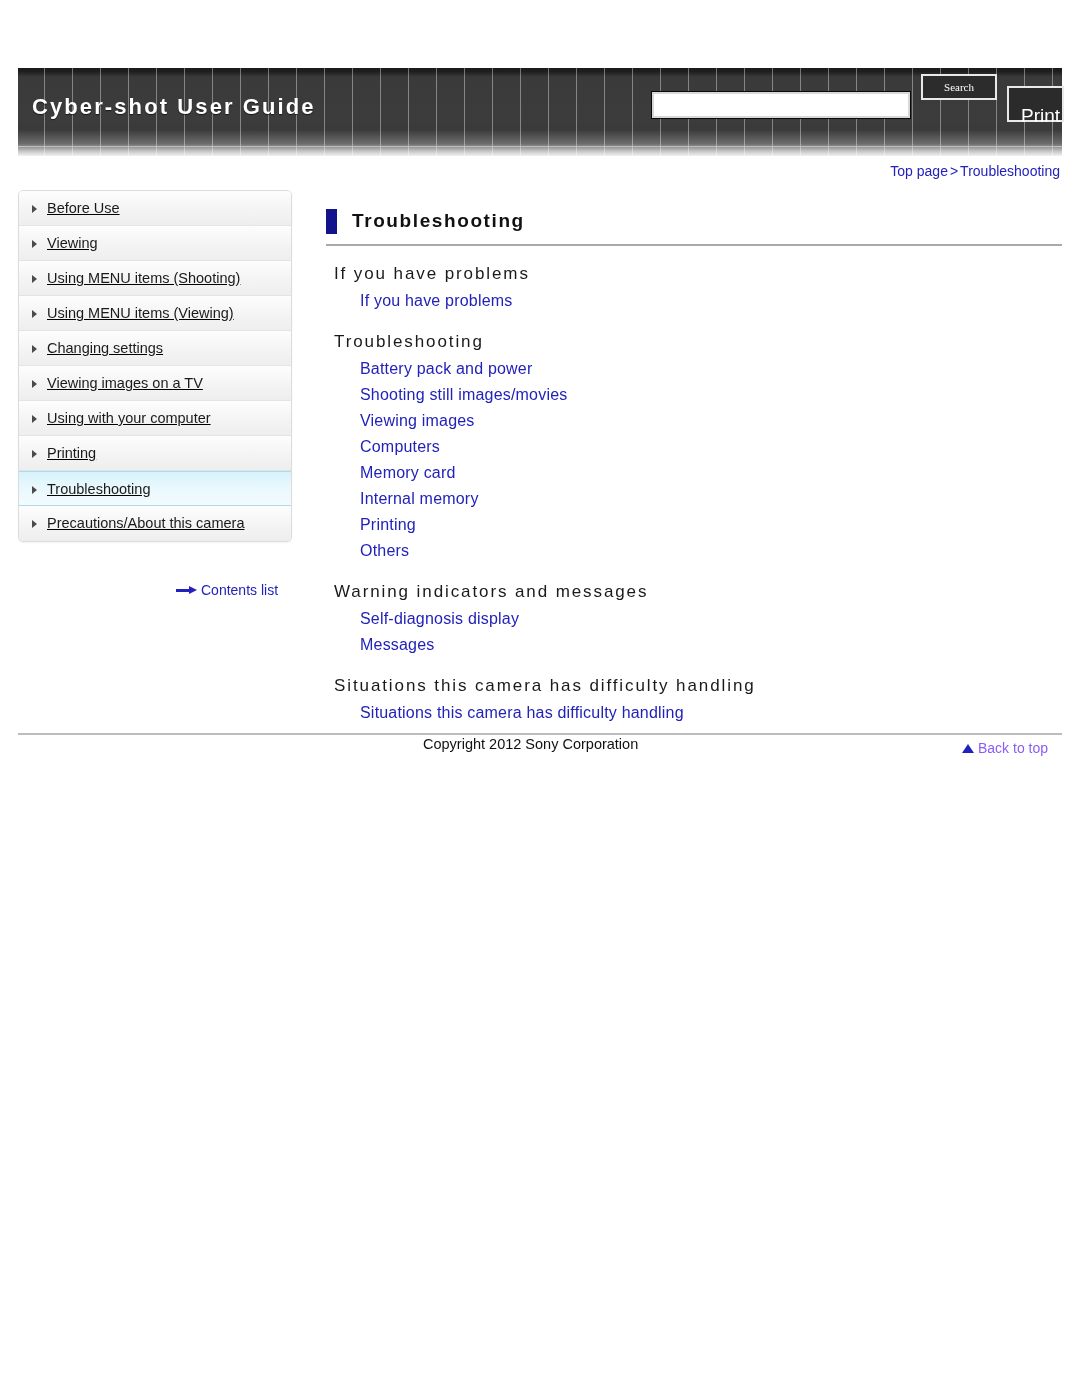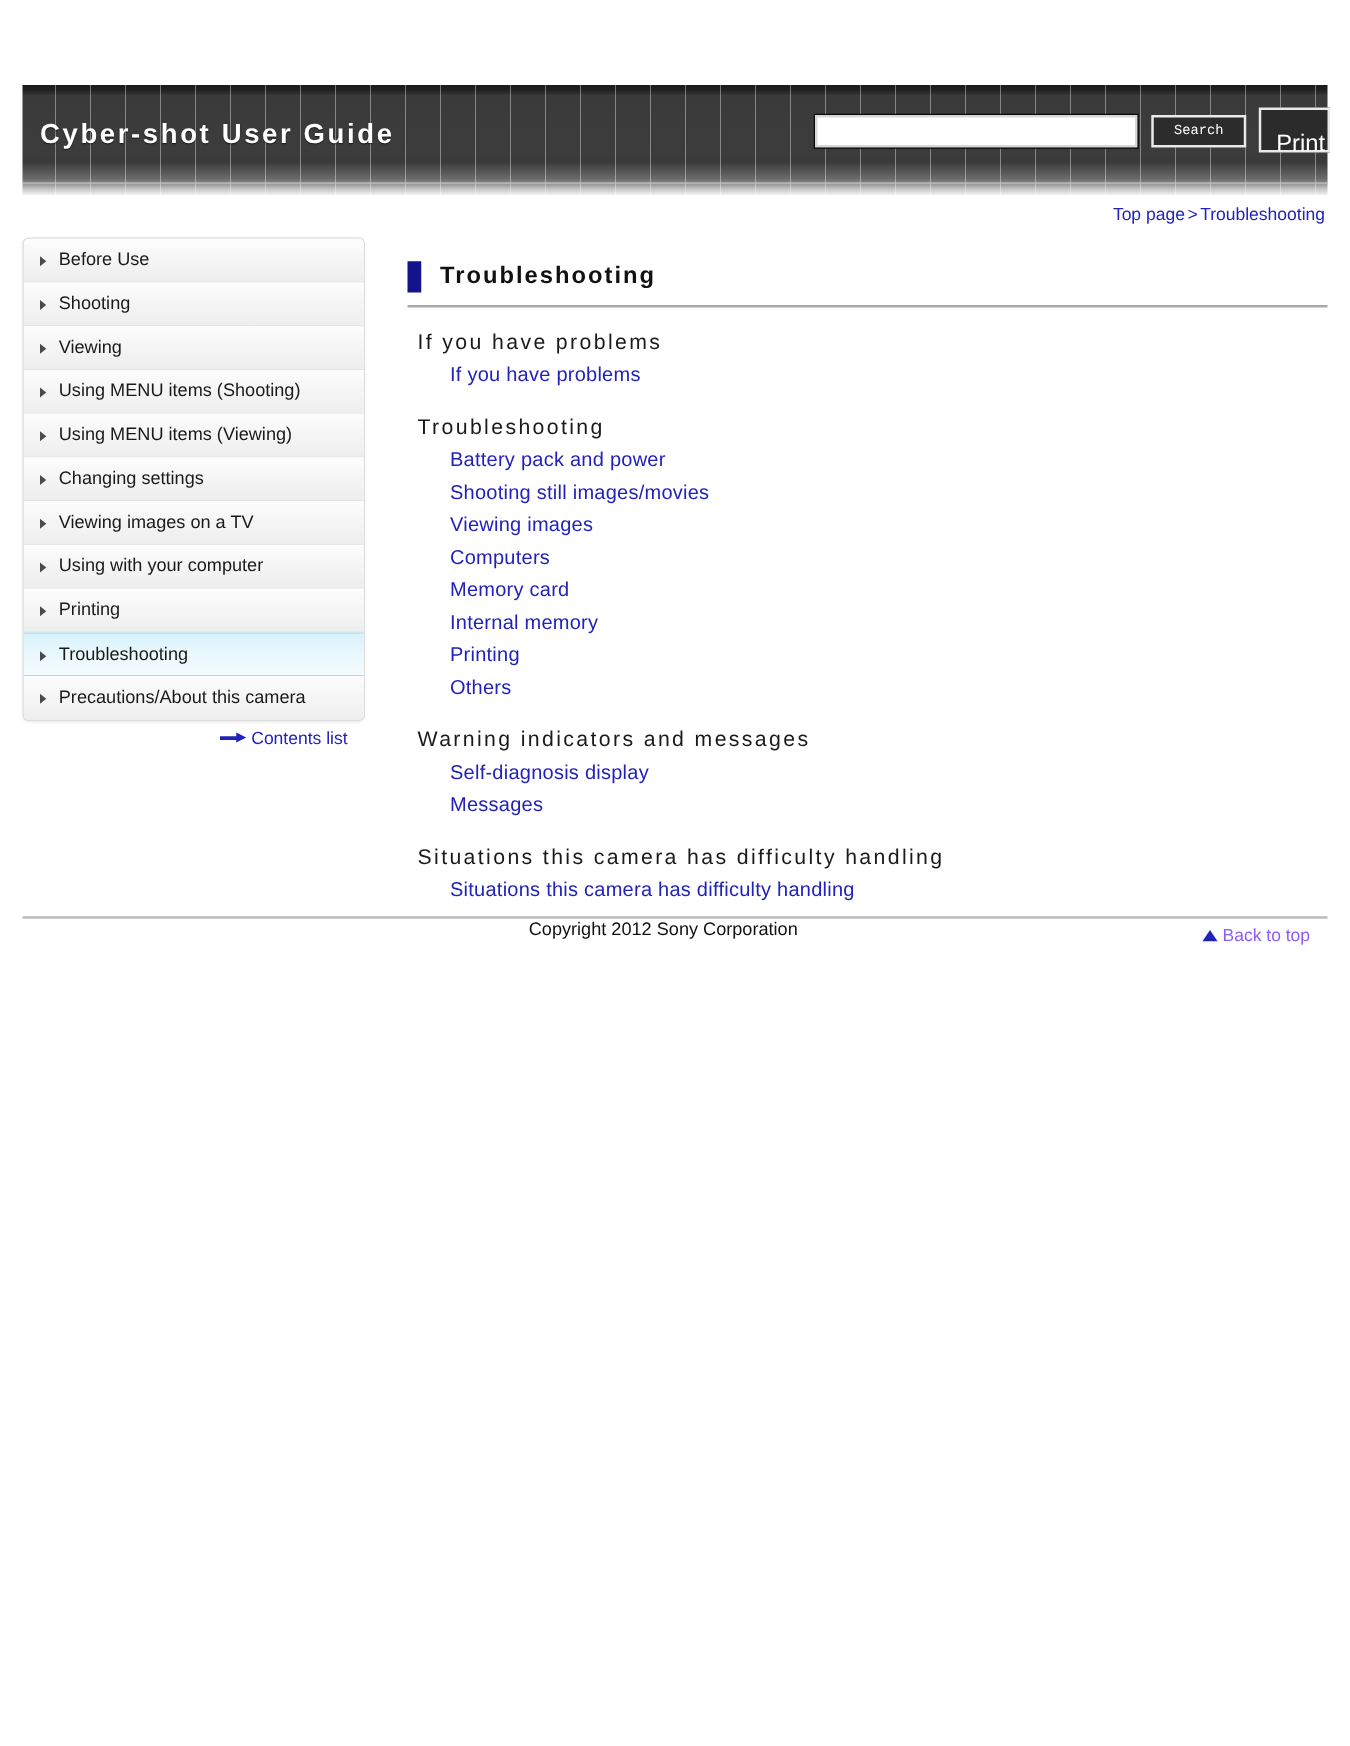--- a/index.html
+++ b/index.html
@@ -65,28 +65,28 @@
     outline: 1px solid #0a0a0a;
     box-sizing: border-box;
     font-family: "Liberation Sans", sans-serif;
     font-size: 13px;
     padding: 0 4px;
     color: #000;
   }
   .search-button {
     position: absolute;
     left: 903px;
-    top: 24px;
+    top: 6px;
     width: 76px;
     height: 26px;
     background: #2c2c2c;
     border: 2px solid #e9e9e9;
     box-sizing: border-box;
     color: #ffffff;
-    font-family: Liberation Mono, monospace;
+    font-family: Liberation Serif, serif;
     font-size: 11px;
     line-height: 22px;
     text-align: center;
     cursor: pointer;
     padding: 0;
   }
   .print-button {
     position: absolute;
     left: 989px;
     top: 18px;
@@ -132,20 +132,21 @@
     position: absolute;
     left: 18px;
     top: 190px;
     width: 274px;
     border: 1px solid #dcdcdc;
     border-radius: 5px;
     background: #ffffff;
     box-sizing: border-box;
     overflow: hidden;
     box-shadow: 0 1px 2px rgba(0,0,0,0.05);
+    text-decoration: underline;
   }
   .nav-item {
     position: relative;
     height: 35px;
     line-height: 35px;
     padding-left: 28px;
     font-size: 14.5px;
     color: #1a1a1a;
     border-bottom: 1px solid #e4e4e4;
     background: linear-gradient(to bottom, #fdfdfd 0%, #f4f4f4 55%, #eeeeee 100%);
@@ -304,21 +305,20 @@
   <button class="print-button">Print</button>
 </div>
 <div class="header-rule"></div>
 
 <div class="breadcrumb">
   <a href="#">Top page</a><span class="sep">&gt;</span><a href="#">Troubleshooting</a>
 </div>
 
 <nav class="sidebar" id="sidebar">
     <div class="nav-item"><span>Before Use</span></div>
-    <div class="nav-item"><span>Shooting</span></div>
     <div class="nav-item"><span>Viewing</span></div>
     <div class="nav-item"><span>Using MENU items (Shooting)</span></div>
     <div class="nav-item"><span>Using MENU items (Viewing)</span></div>
     <div class="nav-item"><span>Changing settings</span></div>
     <div class="nav-item"><span>Viewing images on a TV</span></div>
     <div class="nav-item"><span>Using with your computer</span></div>
     <div class="nav-item"><span>Printing</span></div>
     <div class="nav-item active"><span>Troubleshooting</span></div>
     <div class="nav-item"><span>Precautions/About this camera</span></div>
   </nav>

